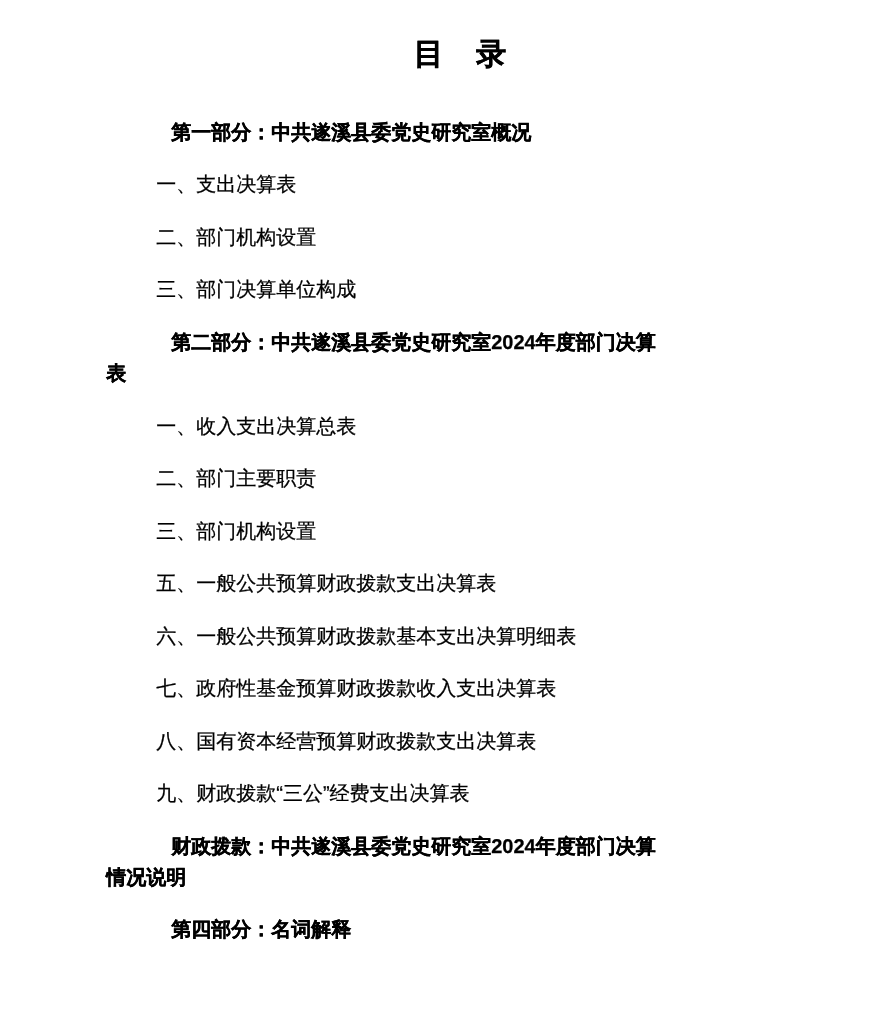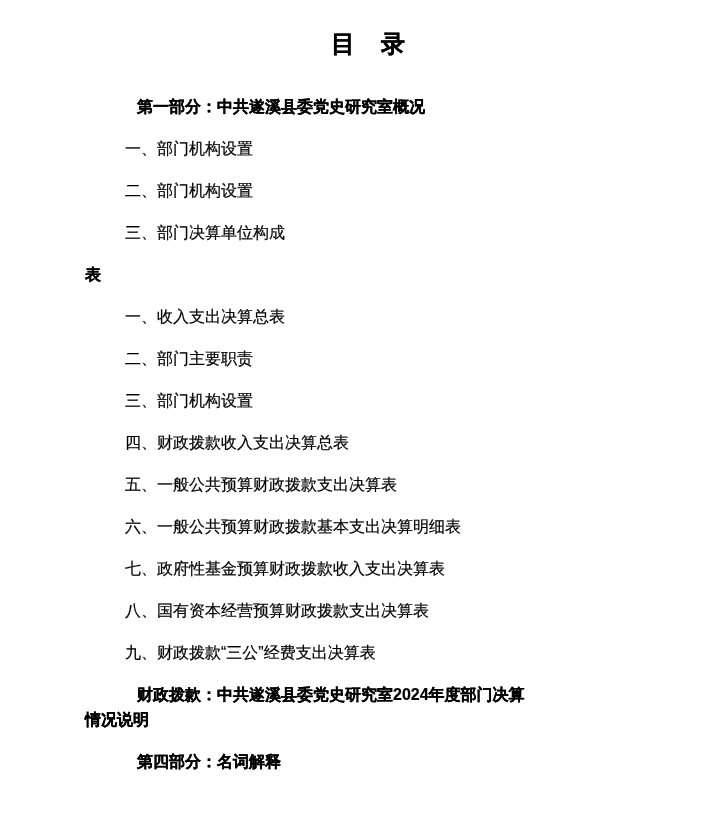--- a/index.html
+++ b/index.html
@@ -48,43 +48,41 @@
 <body>
 
 <div class="page">
 
   <h1 class="doc-title">目　录</h1>
 
   <p class="toc-heading">
     <span class="line line-indent">第一部分：中共遂溪县委党史研究室概况</span>
   </p>
   <p class="toc-item">
-    <span class="line line-indent">一、部门机构设置</span>
+    <span class="line line-indent">一、支出决算表</span>
   </p>
   <p class="toc-item">
     <span class="line line-indent">二、部门机构设置</span>
   </p>
   <p class="toc-item">
     <span class="line line-indent">三、部门决算单位构成</span>
   </p>
 
   <p class="toc-heading">
+    <span class="line line-indent">第二部分：中共遂溪县委党史研究室2024年度部门决算</span>
     <span class="line line-flush">表</span>
   </p>
   <p class="toc-item">
     <span class="line line-indent">一、收入支出决算总表</span>
   </p>
   <p class="toc-item">
     <span class="line line-indent">二、部门主要职责</span>
   </p>
   <p class="toc-item">
     <span class="line line-indent">三、部门机构设置</span>
-  </p>
-  <p class="toc-item">
-    <span class="line line-indent">四、财政拨款收入支出决算总表</span>
   </p>
   <p class="toc-item">
     <span class="line line-indent">五、一般公共预算财政拨款支出决算表</span>
   </p>
   <p class="toc-item">
     <span class="line line-indent">六、一般公共预算财政拨款基本支出决算明细表</span>
   </p>
   <p class="toc-item">
     <span class="line line-indent">七、政府性基金预算财政拨款收入支出决算表</span>
   </p>

